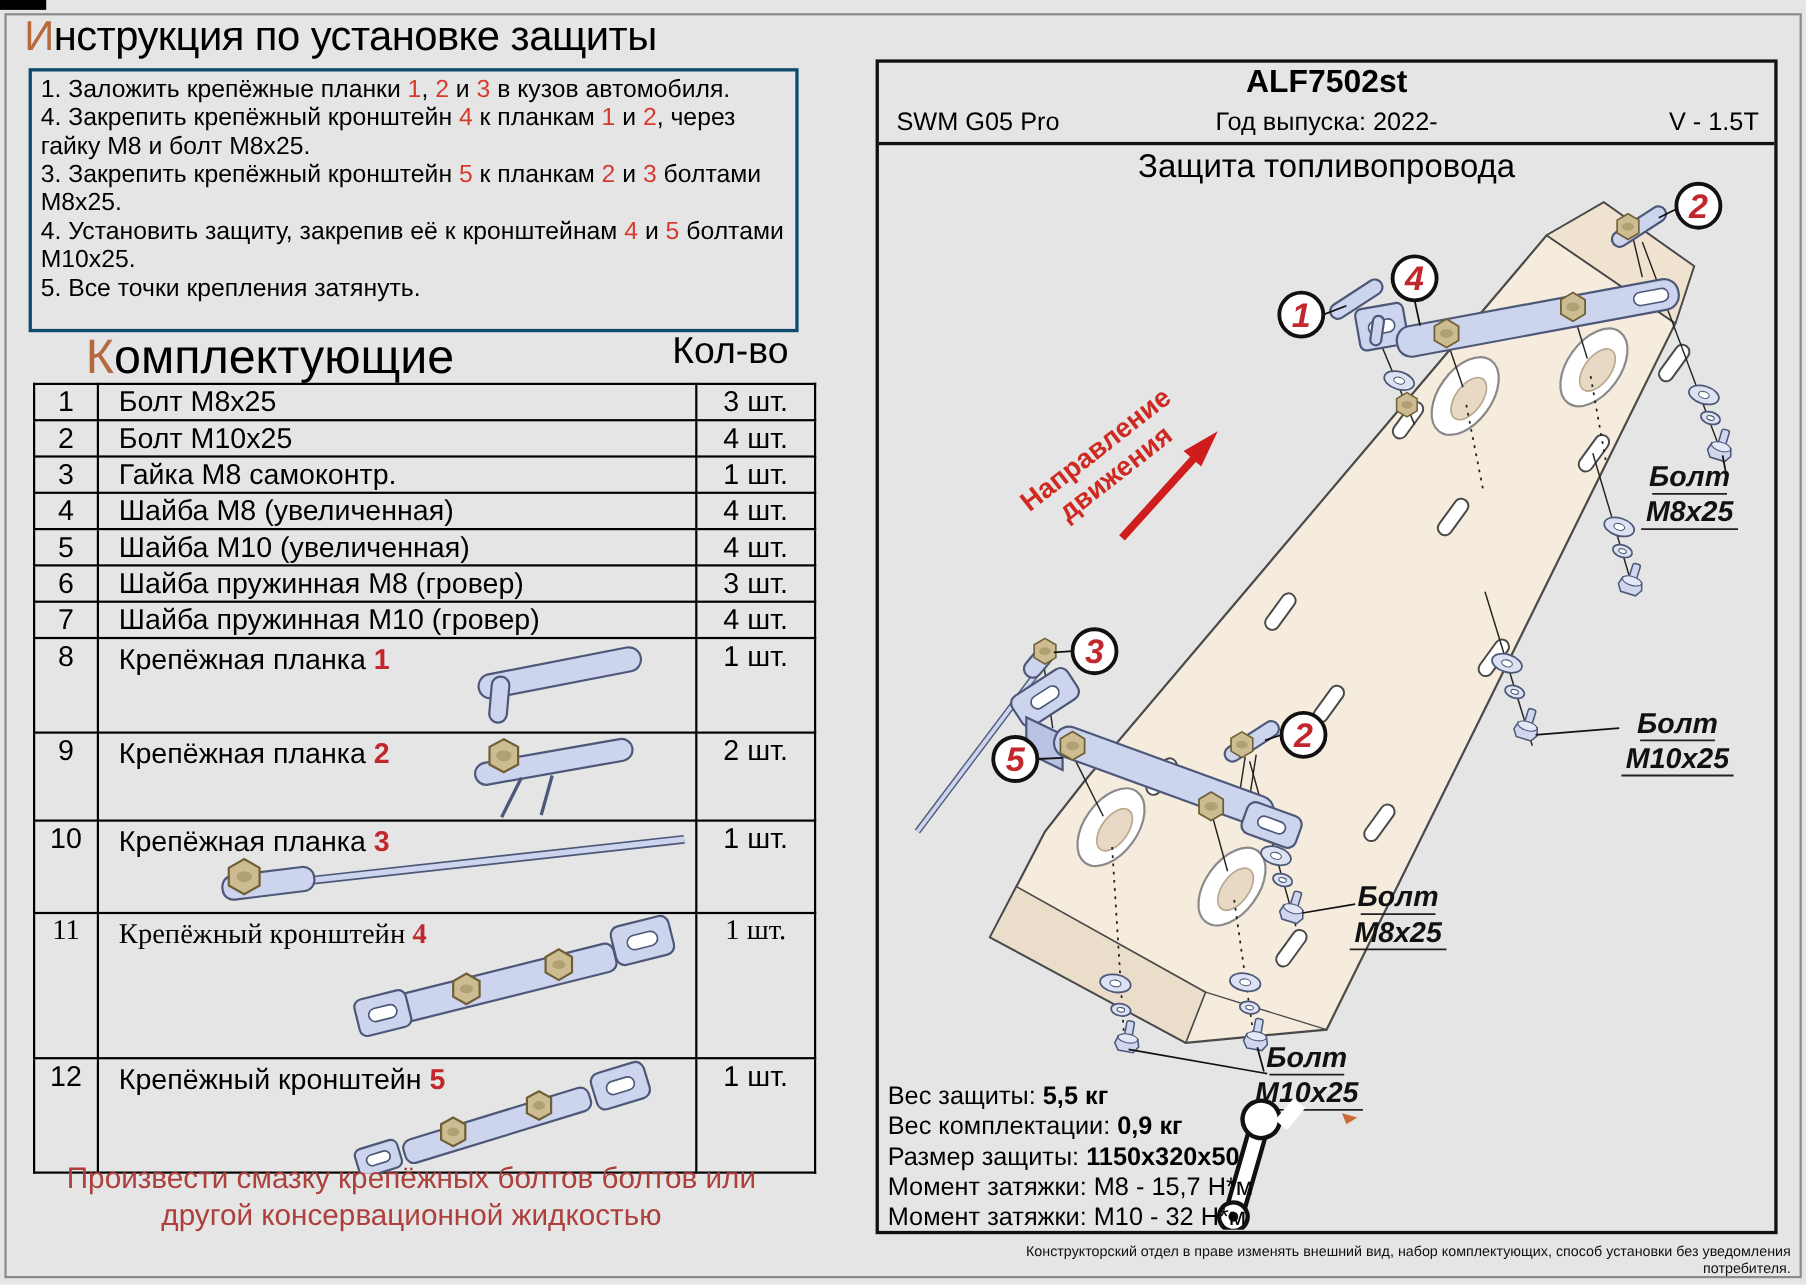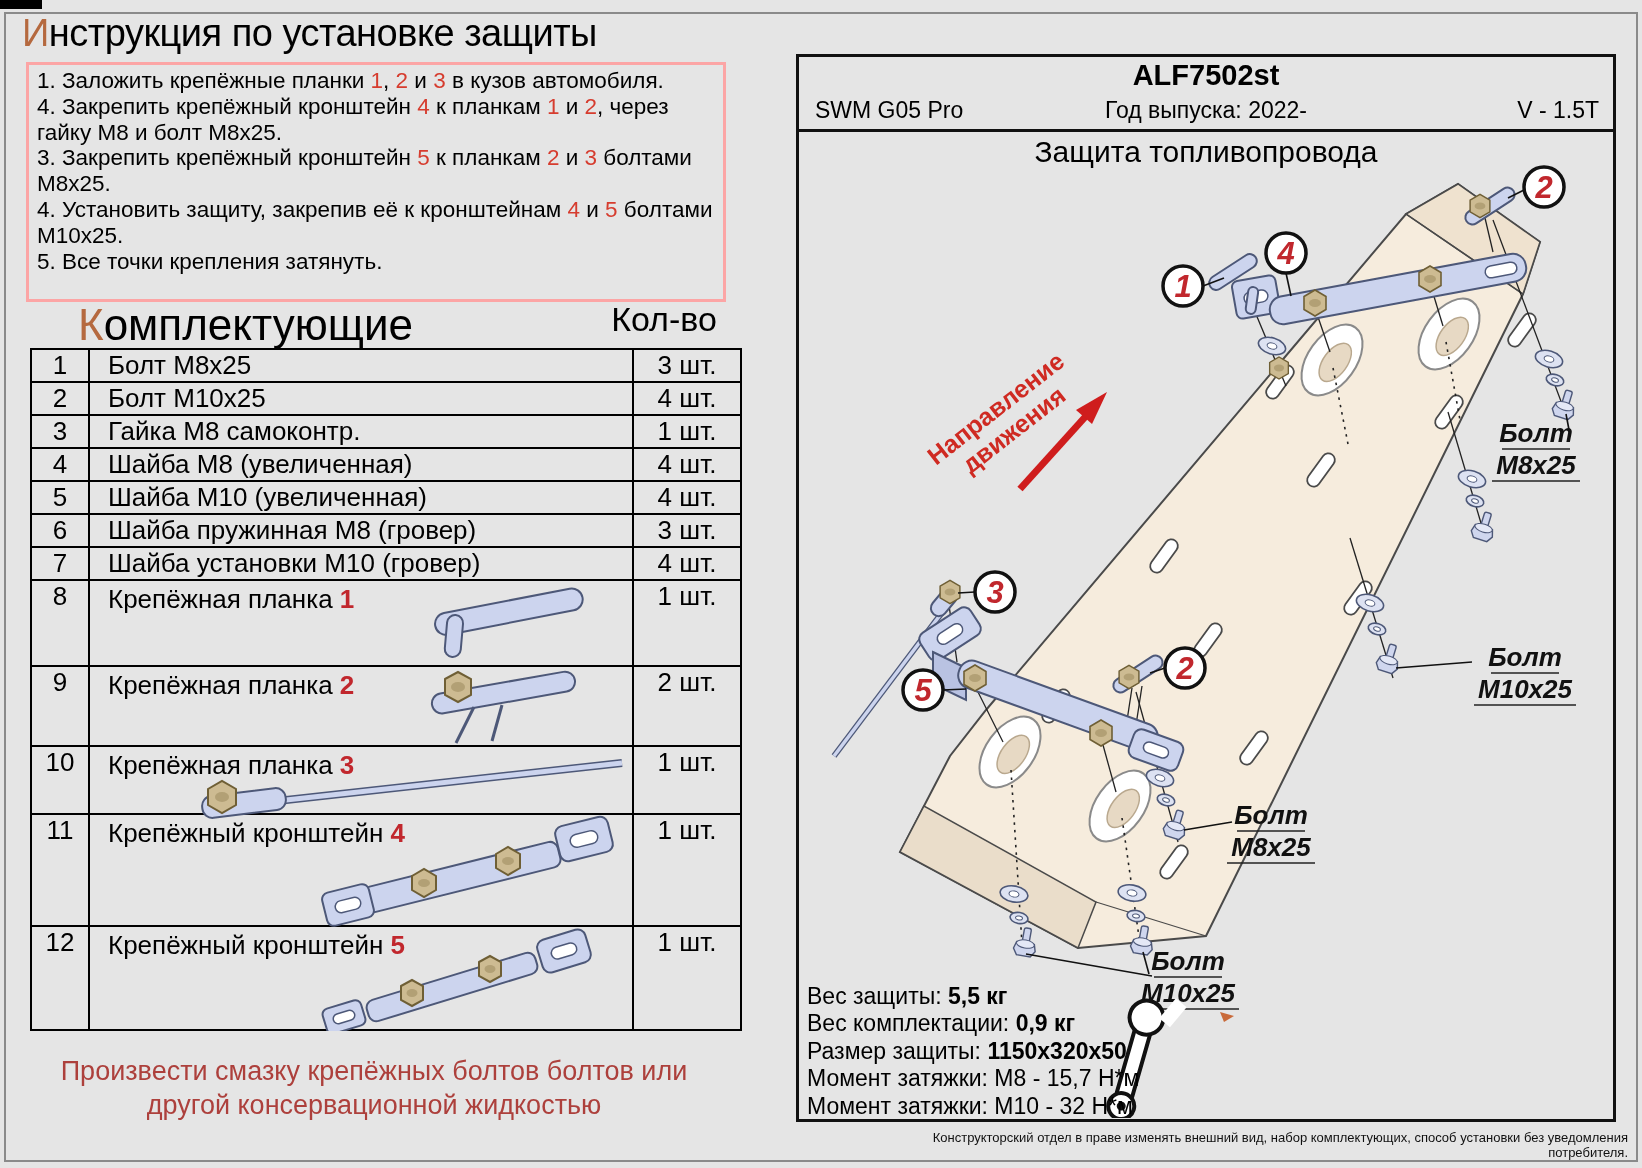--- a/index.html
+++ b/index.html
@@ -4,37 +4,37 @@
 <style>
   html,body{margin:0;padding:0;background:#fff;}
   .page{position:relative;width:1642px;height:1168px;background:#e5e5e5;overflow:hidden;
         font-family:"Liberation Sans","DejaVu Sans",sans-serif;color:#000;}
   .page-border{position:absolute;left:4px;top:12px;width:1630px;height:1146px;border:2px solid #8a8a8a;}
   .scan-artifact{position:absolute;left:0;top:0;width:42px;height:9px;background:#000;}
 
   
   .doc-title{position:absolute;left:22px;top:12px;font-size:38px;letter-spacing:-0.5px;white-space:nowrap;}
   .accent{color:#b5693f;}
-  .instr-box{position:absolute;left:26px;top:62px;width:678px;height:228px;border:3px solid #fca5a5;
+  .instr-box{position:absolute;left:26px;top:62px;width:678px;height:228px;border:3px solid #0c4a6e;
              padding:3px 8px;font-size:22.5px;line-height:25.8px;}
   .instr-item{margin:0;}
   .rnum{color:#d63c2e;}
   .rnum.b{color:#c1272d;font-weight:bold;}
 
   .comp-head{position:absolute;left:30px;top:300px;width:692px;height:46px;}
   .comp-head .parts{position:absolute;left:48px;top:0;font-size:44px;}
   .comp-head .qty{position:absolute;right:0;top:0;width:116px;text-align:center;font-size:34px;}
 
   table.comp{position:absolute;left:30px;top:348px;border-collapse:collapse;table-layout:fixed;width:692px;}
   table.comp td{border:2px solid #000;font-size:26px;padding:0 18px;overflow:visible;}
   table.comp td.cnum{width:56px;text-align:center;padding:0;}
   table.comp td.cname{width:506px;position:relative;}
   table.comp td.cqty{width:106px;text-align:center;white-space:nowrap;padding:0;}
   tr.r-s{height:32px;}
-  tr.r8{height:86px;} tr.r9{height:80px;} tr.r10{height:68px;} tr.r11{height:112px;} tr.r12{height:104px;}
+  tr.r8{height:86px;} tr.r9{height:80px;} tr.r10{height:84px;} tr.r11{height:132px;font-family:Liberation Serif, serif;} tr.r12{height:104px;}
   tr.tall td{vertical-align:top;padding-top:3px;}
   .part-img{position:absolute;pointer-events:none;}
 
   .grease-note{position:absolute;left:26px;top:1054px;width:696px;text-align:center;
                color:#ad403c;font-size:27px;line-height:34px;}
 
   
   .panel{position:absolute;left:796px;top:54px;width:820px;height:1068px;border:3px solid #111;box-sizing:border-box;}
   .panel .code{position:absolute;left:0;right:0;top:2px;text-align:center;font-size:29px;font-weight:bold;}
   .panel .model{position:absolute;left:16px;top:40px;font-size:23px;}
@@ -102,21 +102,21 @@
           <td class="cname"><span>Шайба М10 (увеличенная)</span></td>
           <td class="cqty">4 шт.</td>
         </tr>
     <tr class="r-s">
           <td class="cnum">6</td>
           <td class="cname"><span>Шайба пружинная М8 (гровер)</span></td>
           <td class="cqty">3 шт.</td>
         </tr>
     <tr class="r-s">
           <td class="cnum">7</td>
-          <td class="cname"><span>Шайба установки М10 (гровер)</span></td>
+          <td class="cname"><span>Шайба пружинная М10 (гровер)</span></td>
           <td class="cqty">4 шт.</td>
         </tr>
 
     <tr class="r8 tall">
           <td class="cnum">8</td>
       <td class="cname"><span><span>Крепёжная планка </span><span class="rnum b">1</span></span>
         <svg class="part-img" style="right:40px;top:2px;" width="190" height="82" viewBox="0 0 190 82">
           <g transform="translate(100,30) rotate(-11)">
                 <rect x="-68" y="-11" width="150" height="22" rx="11" fill="#ccd4ee" stroke="#4d5878" stroke-width="2"></rect>
               </g>

